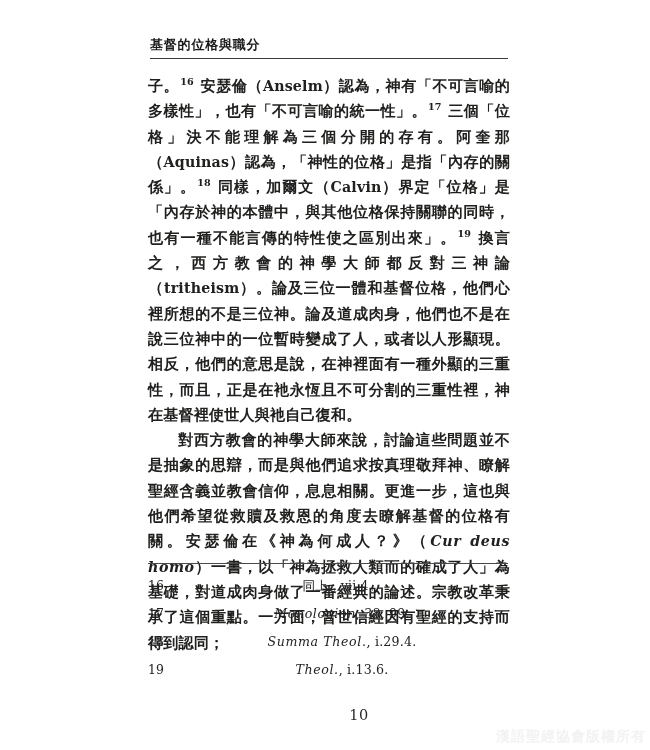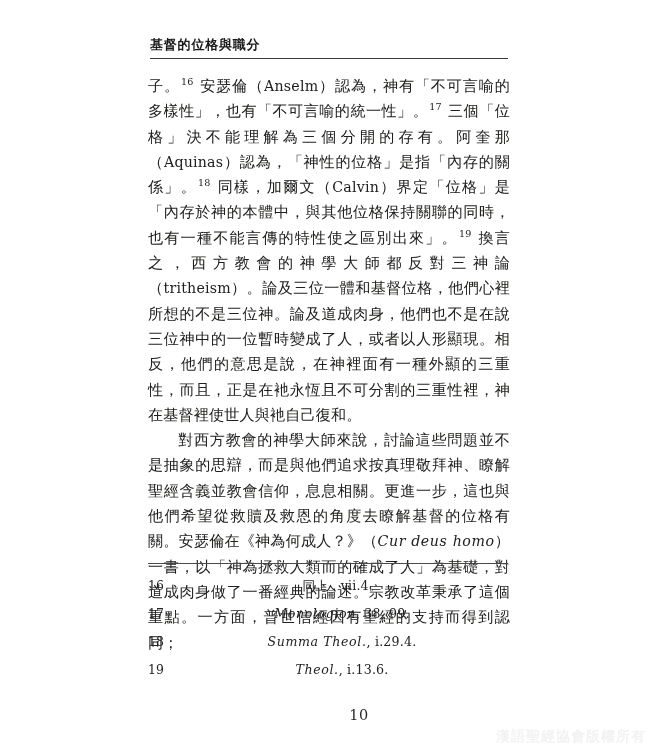--- a/index.html
+++ b/index.html
@@ -55,20 +55,21 @@
 
   .para {
     margin: 0;
     font-size: 15.1px;
     line-height: 25.3px;
     text-align: justify;
     text-justify: inter-character;
     letter-spacing: 0.15px;
     color: #20201f;
     text-indent: 0;
+    font-weight: bold;
   }
 
   .para.indent {
     text-indent: 2em;
   }
 
   .para + .para {
     margin-top: 0;
   }
 

